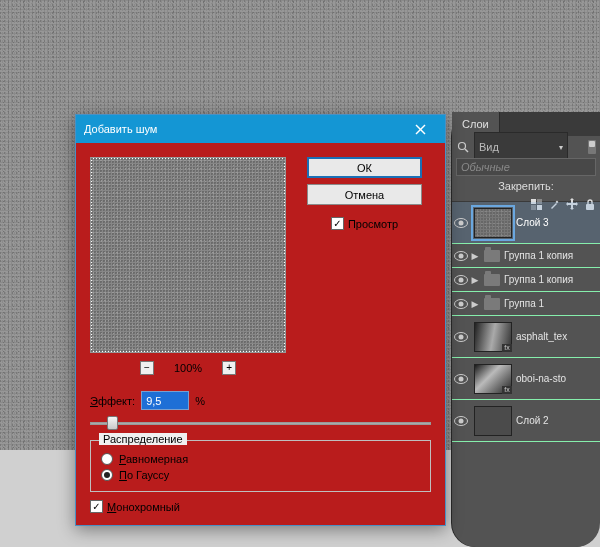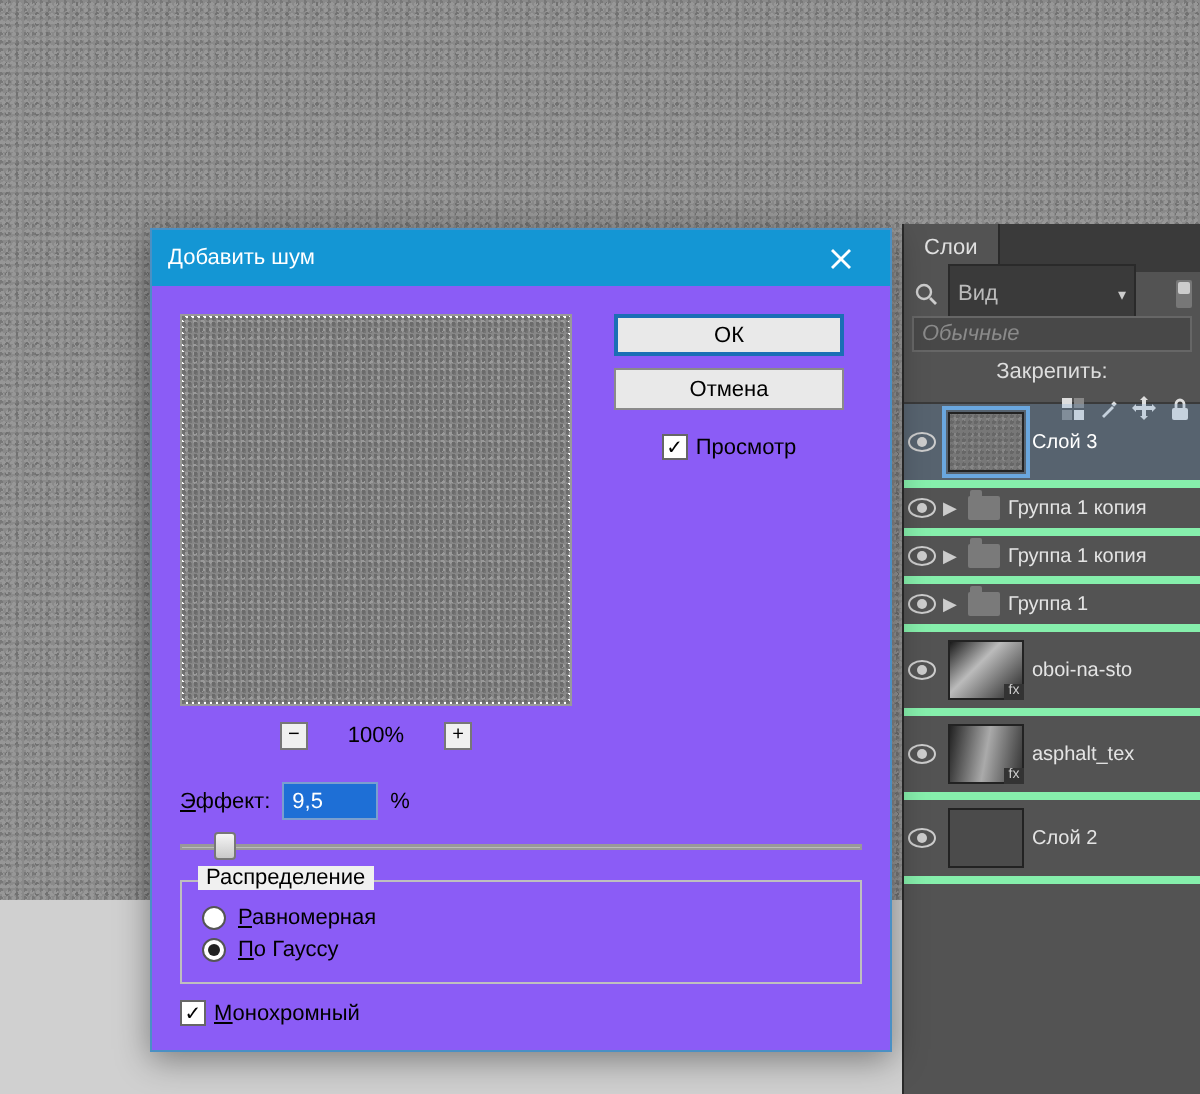--- a/index.html
+++ b/index.html
@@ -12,38 +12,38 @@
   background-image:
     radial-gradient(circle at 10% 20%, #777 1px, transparent 1px),
     radial-gradient(circle at 30% 70%, #999 1px, transparent 1px),
     radial-gradient(circle at 70% 40%, #6f6f6f 1px, transparent 1px),
     radial-gradient(circle at 50% 90%, #9a9a9a 1px, transparent 1px);
   background-size: 4px 4px, 3px 3px, 5px 5px, 4px 4px;
   opacity: .9;
 }
 
 
-.layers-panel { position:absolute; right:0; top:112px; width:148px; height:435px; background:#535353; color:#ddd; box-shadow:-1px 0 0 #2a2a2a; }
+.layers-panel { position:absolute; right:0; top:112px; width:148px; height:435px; background:#535353; color:#ddd; box-shadow:-1px 0 0 #2a2a2a;border-radius:24px; }
 .tab-bar { height:24px; background:#3a3a3a; display:flex; }
 .tab { height:24px; padding:0 10px; line-height:24px; background:#535353; color:#e0e0e0; border-right:1px solid #2a2a2a; }
 .search-row { display:flex; align-items:center; height:22px; padding:2px 4px; gap:4px; }
 .search-icon-box { width:14px; height:14px; display:flex; align-items:center; justify-content:center; color:#ccc; }
 .kind-select { flex:1; height:31px; background:#3a3a3a; color:#bbb; border:1px solid #2a2a2a; padding:0 4px; display:flex; align-items:center; justify-content:space-between; }
 .filter-icons { width:24px; display:flex; justify-content:flex-end; gap:2px; }
 
 .blend-row { height:22px; display:flex; align-items:flex-start; padding:0 4px; }
 .blend-select { width:100%; height:18px; background:#484848; border:1px solid #666; color:#8a8a8a; padding:0 4px; display:flex; align-items:center; font-style:italic; }
 
 .lock-row { height:22px; display:flex; align-items:center; gap:6px; padding:0 4px; border-bottom:1px solid #3a3a3a;flex-direction:column; }
 .lock-row span.lbl { color:#ddd; }
 .lock-icons { display:flex; gap:6px; margin-left:auto; }
 .lock-ic { width:12px; height:12px; display:flex; align-items:center; justify-content:center; color:#ddd; font-size:11px; }
 
 .layer-list { display:flex; flex-direction:column; }
-.layer-row { display:flex; align-items:center; height:24px; border-bottom:4px solid #86efac; padding-right:2px; }
+.layer-row { display:flex; align-items:center; height:24px; border-bottom:1px solid #86efac; padding-right:2px; }
 .layer-row.tall { height:42px; }
 .eye { width:18px; display:flex; align-items:center; justify-content:center; color:#ccc; flex:none; }
 .arrow { width:10px; color:#ccc; flex:none; text-align:center; font-size:9px; }
 .folder-ic { width:16px; height:12px; background:#7a7a7a; border-radius:1px; margin:0 4px; flex:none; position:relative; }
 .folder-ic::before { content:""; position:absolute; top:-3px; left:1px; width:6px; height:3px; background:#7a7a7a; border-radius:1px 1px 0 0; }
 .layer-name { color:#e4e4e4; white-space:nowrap; overflow:hidden; text-overflow:clip; flex:1; font-size:10px; }
 .thumb { width:38px; height:30px; background:#777; border:1px solid #222; margin:0 4px; flex:none; position:relative; }
 .thumb.selected-outer { outline:2px solid #6aa7df; outline-offset:1px; }
 .thumb.noise::before { content:""; position:absolute; inset:0;
   background-image: radial-gradient(circle at 30% 40%, #666 1px, transparent 1px),
@@ -55,21 +55,21 @@
 .thumb.flat { background:#4b4b4b; }
 .thumb.photo { background:linear-gradient(#c9c9c9 0%, #c9c9c9 55%, #888 56%, #777 100%); position:relative; }
 .thumb.photo::after { content:""; position:absolute; left:6px; top:14px; width:22px; height:8px; background:#2a2a2a; border-radius:1px; }
 .thumb .fx { position:absolute; right:-1px; bottom:-1px; width:10px; height:8px; background:#333; color:#ccc; font-size:7px; line-height:8px; text-align:center; }
 .layer-row.selected { background:#6aa7df33; }
 .layer-row.selected .layer-name { color:#fff; }
 
 .empty-eye { width:18px; height:14px; border:1px solid #666; margin-left:0; flex:none; }
 
 
-.dialog { position:absolute; left:75px; top:114px; width:371px; background:#8b5cf6; box-shadow:0 4px 16px rgba(0,0,0,0.4); border:1px solid #4a90c4; }
+.dialog { position:absolute; left:75px; top:114px; width:371px; background:#b91c1c; box-shadow:0 4px 16px rgba(0,0,0,0.4); border:1px solid #4a90c4; }
 .titlebar { height:28px; background:#1496d4; color:#fff; display:flex; align-items:center; padding:0 8px; font-size:12px; }
 .titlebar .title { flex:1; }
 .close-btn { width:34px; height:22px; display:flex; align-items:center; justify-content:center; color:#fff; font-size:14px; cursor:pointer; }
 .dlg-body { padding:14px 14px 12px 14px; display:flex; gap:12px; }
 .left-col { flex:none; display:flex; flex-direction:column; align-items:center; }
 .preview { width:196px; height:196px; background:#878787; border:1px solid #999; box-shadow:inset 0 0 0 1px #fff; position:relative; }
 .preview::before { content:""; position:absolute; inset:0;
   background-image:
     radial-gradient(circle at 20% 30%, #6a6a6a 1px, transparent 1px),
     radial-gradient(circle at 60% 70%, #9c9c9c 1px, transparent 1px),
@@ -213,36 +213,36 @@
       <div class="folder-ic"></div>
       <div class="layer-name">Группа 1</div>
     </div>
     <div class="layer-row tall">
       <div class="eye">
           <svg width="14" height="10" viewBox="0 0 14 10">
             <ellipse cx="7" cy="5" rx="6.5" ry="4.5" fill="none" stroke="#ccc"></ellipse>
             <circle cx="7" cy="5" r="2.5" fill="#ccc"></circle>
           </svg>
         </div>
+      <div class="thumb tex1">
+          <div class="fx">fx</div>
+        </div>
+      <div class="layer-name">asphalt_tex</div>
+    </div>
+    <div class="layer-row tall">
+      <div class="eye">
+          <svg width="14" height="10" viewBox="0 0 14 10">
+            <ellipse cx="7" cy="5" rx="6.5" ry="4.5" fill="none" stroke="#ccc"></ellipse>
+            <circle cx="7" cy="5" r="2.5" fill="#ccc"></circle>
+          </svg>
+        </div>
       <div class="thumb tex2">
           <div class="fx">fx</div>
         </div>
       <div class="layer-name">oboi-na-sto</div>
-    </div>
-    <div class="layer-row tall">
-      <div class="eye">
-          <svg width="14" height="10" viewBox="0 0 14 10">
-            <ellipse cx="7" cy="5" rx="6.5" ry="4.5" fill="none" stroke="#ccc"></ellipse>
-            <circle cx="7" cy="5" r="2.5" fill="#ccc"></circle>
-          </svg>
-        </div>
-      <div class="thumb tex1">
-          <div class="fx">fx</div>
-        </div>
-      <div class="layer-name">asphalt_tex</div>
     </div>
     <div class="layer-row tall">
       <div class="eye">
           <svg width="14" height="10" viewBox="0 0 14 10">
             <ellipse cx="7" cy="5" rx="6.5" ry="4.5" fill="none" stroke="#ccc"></ellipse>
             <circle cx="7" cy="5" r="2.5" fill="#ccc"></circle>
           </svg>
         </div>
       <div class="thumb flat"></div>
       <div class="layer-name">Слой 2</div>

